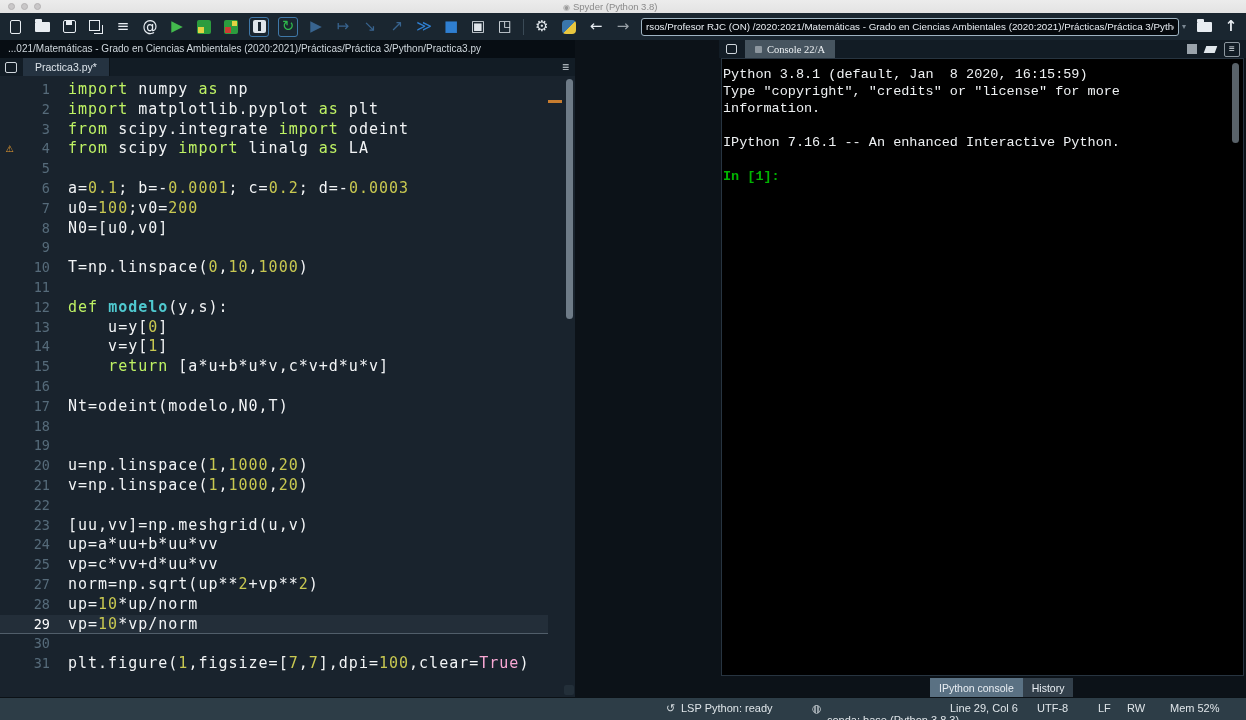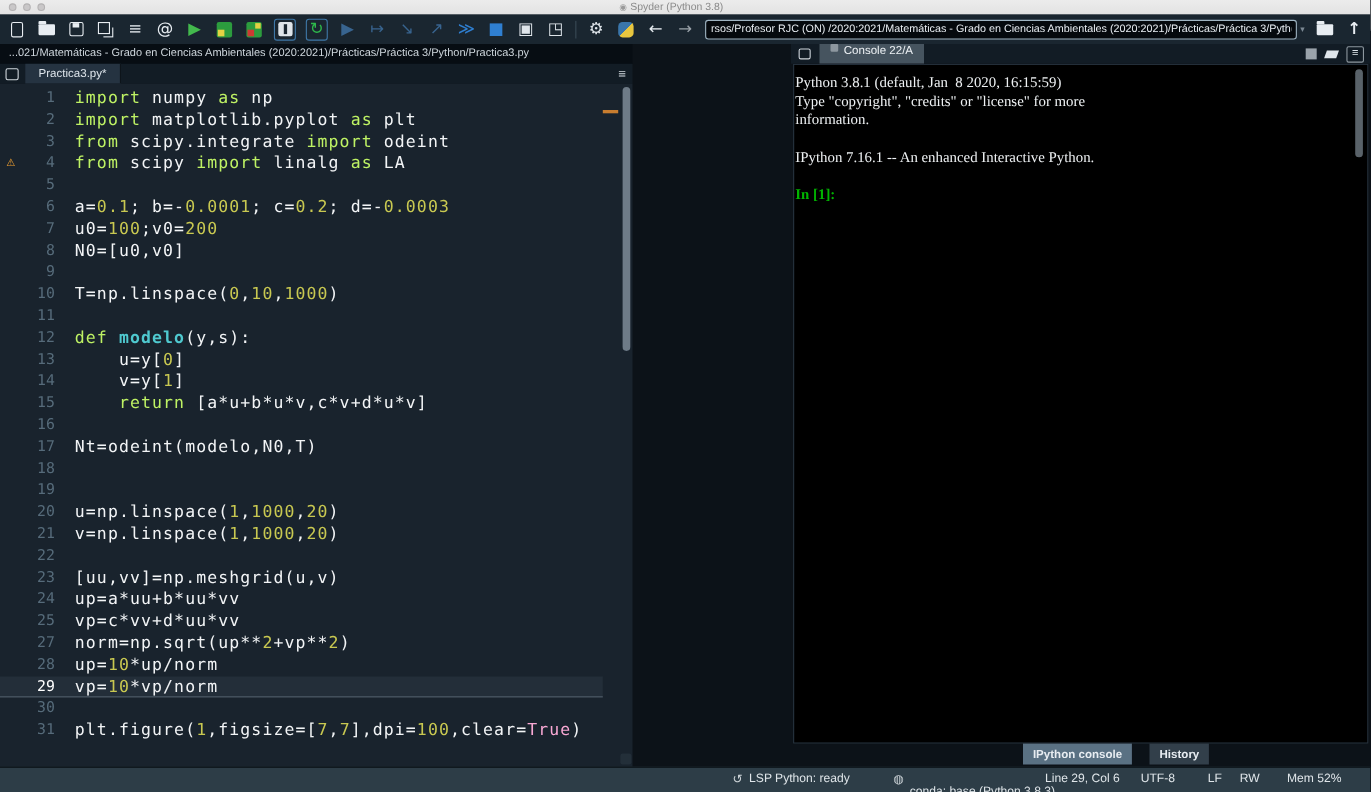--- a/index.html
+++ b/index.html
@@ -65,35 +65,35 @@
   .tok-d{color:#4fc9cf;font-weight:bold;}
   .cline.cur{background:#232e39;border-bottom:1px solid #515e6a;box-sizing:border-box;}
   .cline.cur .lnum{color:#ffffff;font-weight:normal;}
   .warn-badge{position:absolute;left:6px;top:2px;color:#f0a030;font-size:13px;line-height:1;letter-spacing:0;}
   .anno-dash{position:absolute;right:13px;top:24px;width:14px;height:3px;background:#c87d2f;}
   .ed-scrollbar{position:absolute;right:2px;top:3px;width:7px;height:240px;border-radius:4px;background:#6e7b87;}
   .ed-scroll-btn{position:absolute;right:1px;bottom:2px;width:10px;height:10px;background:#232f39;border-radius:2px;}
   
   .console-strip{position:absolute;left:0;top:0;width:100%;height:18px;background:#121c25;display:flex;align-items:center;}
   .new-console-btn{width:11px;height:10px;border:1.3px solid #cfd6dc;border-radius:2px;margin:0 8px 0 7px;box-sizing:border-box;}
-  .console-tab{height:18px;display:flex;align-items:flex-start;gap:5px;background:#46545f;color:#eef2f5;
-    font-size:10.5px;padding:0 10px;}
+  .console-tab{height:18px;display:flex;align-items:center;gap:5px;background:#46545f;color:#eef2f5;
+    font-size:10.5px;padding:0 10px;font-family:Liberation Serif, serif;}
   .console-tab .tab-dot{width:7px;height:7px;background:#8d979f;border-radius:1px;}
   .console-actions{margin-left:auto;display:flex;align-items:center;gap:8px;margin-right:6px;}
   .sq-gray{width:10px;height:10px;background:#9aa3ab;}
   .menu-boxed{border:1px solid #8d979f;border-radius:2px;width:14px;height:13px;display:flex;align-items:center;justify-content:center;
     color:#dfe5ea;font-size:10px;line-height:1;}
   .console-body{position:absolute;left:2px;top:18px;width:523px;height:618px;background:#000;
     border:1px solid #273440;box-sizing:border-box;}
-  .console-text{padding:7px 0 0 1px;font-family:Liberation Serif, serif;font-size:13.5px;line-height:17px;
+  .console-text{padding:7px 0 0 1px;font-family:Liberation Mono, monospace;font-size:13.5px;line-height:17px;
     color:#eef1f3;white-space:pre-wrap;}
   .console-line{min-height:17px;}
   .console-line.prompt{color:#00b400;font-weight:bold;}
   .con-scrollbar{position:absolute;right:4px;top:4px;width:7px;height:80px;border-radius:4px;background:#596269;}
-  .bottom-tabs{position:absolute;left:0;top:636px;width:100%;height:21px;display:flex;align-items:flex-start;padding-left:211px;box-sizing:border-box;gap:16px;font-weight:bold;}
+  .bottom-tabs{position:absolute;left:0;top:636px;width:100%;height:21px;display:flex;align-items:flex-end;padding-left:211px;box-sizing:border-box;gap:0;}
   .btab{height:19px;display:flex;align-items:center;padding:0 9px;font-size:10.5px;color:#e8edf2;background:#323f4a;}
   .btab.active{background:#5a7183;}
   
   .statusbar{position:absolute;left:0;top:697px;width:1246px;height:23px;background:#2d3d47;border-top:1px solid #0b1116;
     box-sizing:border-box;color:#dfe5e9;font-size:11px;}
   .sb{position:absolute;top:4px;white-space:nowrap;}
   .sb-ico{font-family:"DejaVu Sans",sans-serif;color:#cfd6da;font-size:11px;}
 </style>
 </head>
 <body>

